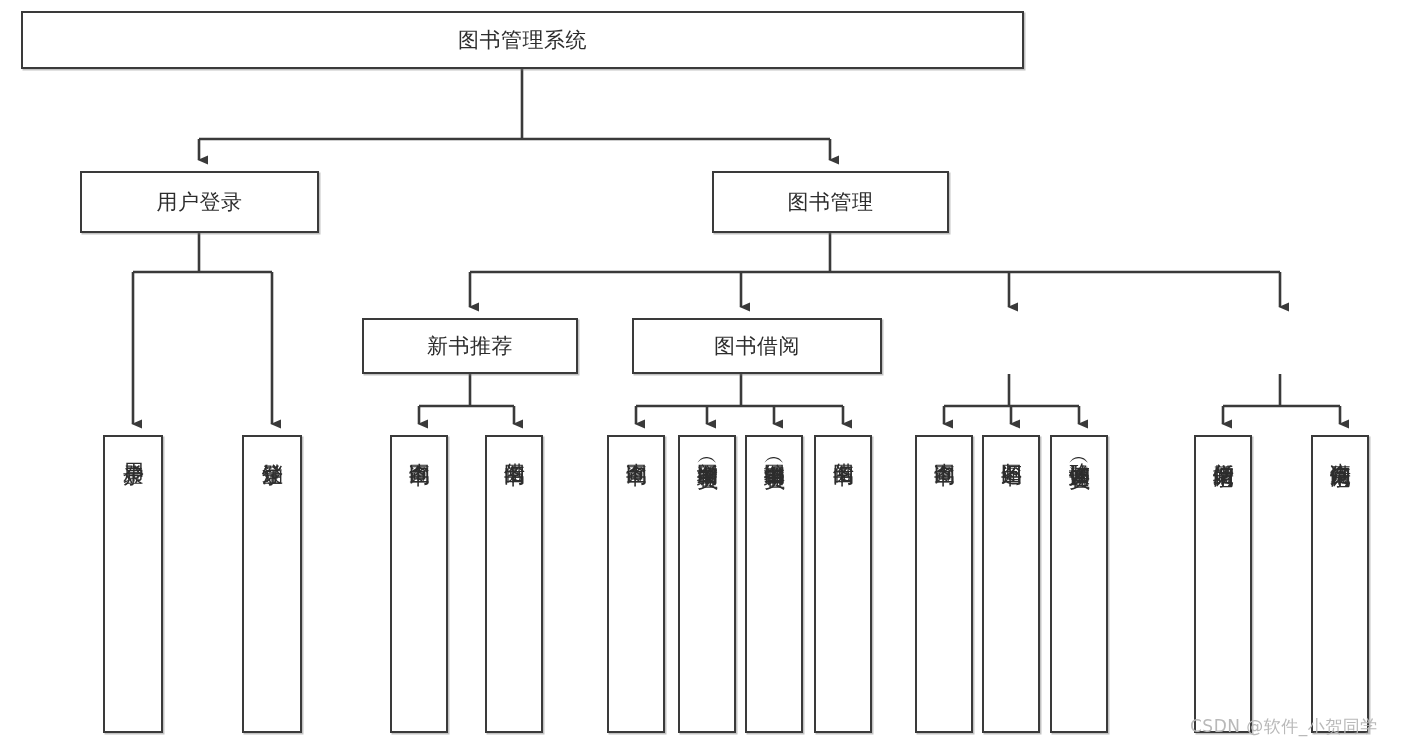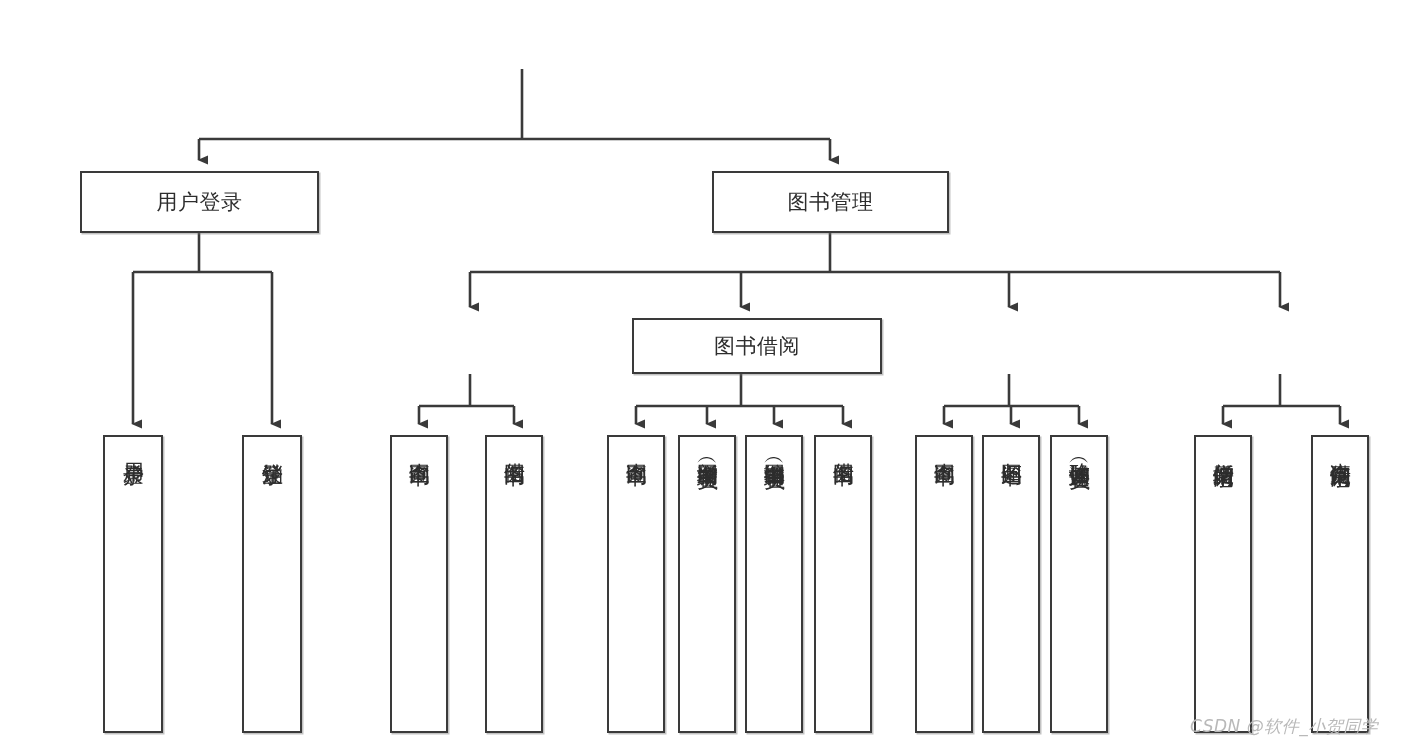--- a/index.html
+++ b/index.html
@@ -61,21 +61,20 @@
     line-height: 1.0;
     letter-spacing: 1px;
     white-space: nowrap;
   }
   .watermark {
     position: absolute;
     color: #b9b9b9;
     font-size: 17px;
     white-space: nowrap;
     letter-spacing: 0.5px;
-    font-style: italic;
   }
 </style>
 </head>
 <body>
 
 <div id="canvas">
 
   <svg class="edges" viewBox="0 0 1405 747">
     <defs>
       <marker id="arrow" markerWidth="11" markerHeight="11" refX="5" refY="9" orient="auto" markerUnits="userSpaceOnUse">
@@ -120,28 +119,34 @@
       <path d="M1011,406 L1011,424" marker-end="url(#arrow)"></path>
       <path d="M1079,406 L1079,424" marker-end="url(#arrow)"></path>
 
       <path d="M1280,374 L1280,406"></path>
       <path d="M1223,406 L1340,406"></path>
       <path d="M1223,406 L1223,424" marker-end="url(#arrow)"></path>
       <path d="M1340,406 L1340,424" marker-end="url(#arrow)"></path>
     </g>
   </svg>
 
+  <div class="node horiz" style="left:21px; top:11px; width:1003px; height:58px;">
+    <span class="label">图书管理系统</span>
+  </div>
 
   <div class="node horiz" style="left:80px; top:171px; width:239px; height:62px;">
     <span class="label">用户登录</span>
   </div>
   <div class="node horiz" style="left:712px; top:171px; width:237px; height:62px;">
     <span class="label">图书管理</span>
   </div>
 
+  <div class="node horiz" style="left:362px; top:318px; width:216px; height:56px;">
+    <span class="label">新书推荐</span>
+  </div>
   <div class="node horiz" style="left:632px; top:318px; width:250px; height:56px;">
     <span class="label">图书借阅</span>
   </div>
 
   <div class="node vert" style="left:103px; top:435px; width:60px; height:298px;">
     <span class="label">用户登录</span>
   </div>
   <div class="node vert" style="left:242px; top:435px; width:60px; height:298px;">
     <span class="label">注销登录</span>
   </div>

